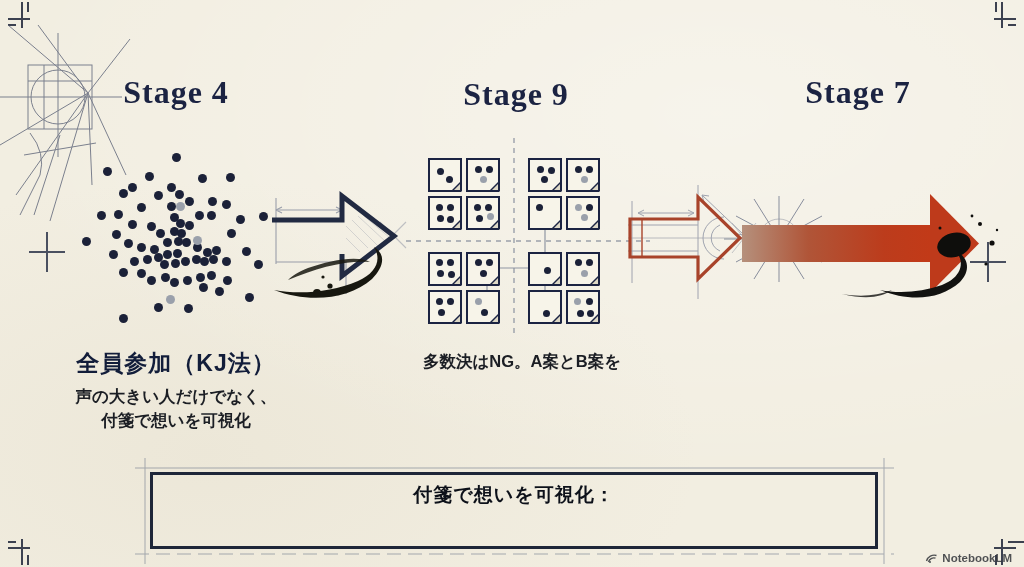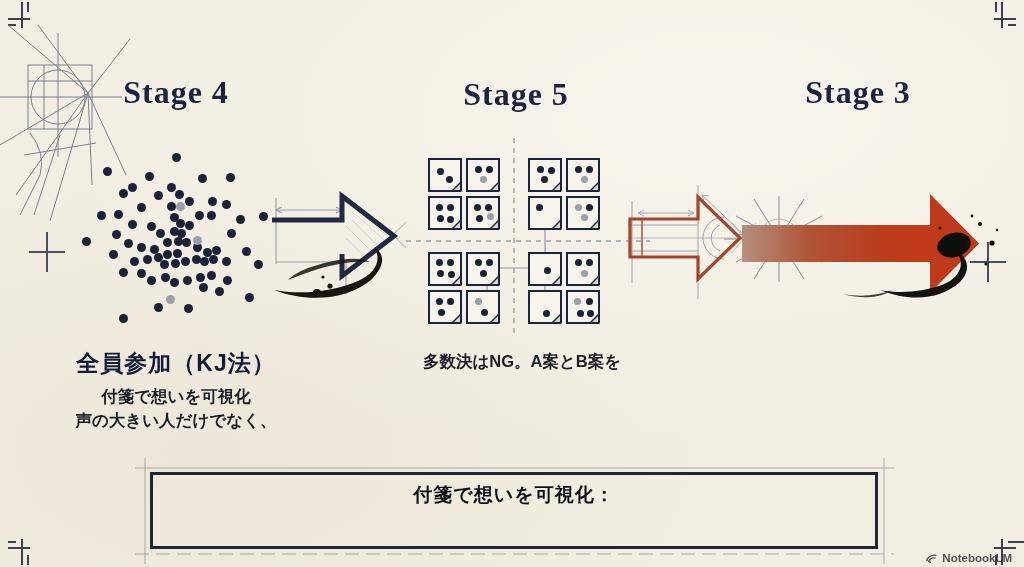--- a/index.html
+++ b/index.html
@@ -121,22 +121,22 @@
       <line x1="88" y1="68" x2="50" y2="196"></line>
       <line x1="88" y1="68" x2="92" y2="160"></line>
       <line x1="88" y1="68" x2="126" y2="150"></line>
       <path d="M30,108 Q46,128 40,150 L20,190"></path>
       <path d="M60,110 L34,190"></path>
       <path d="M24,130 L96,118"></path>
     </g>
   </svg>
 
   <div class="abs stage-title" id="stage1-title">Stage 4</div>
-  <div class="abs stage-title" id="stage2-title">Stage 5</div>
-  <div class="abs stage-title" id="stage3-title">Stage 3</div>
+  <div class="abs stage-title" id="stage2-title">Stage 9</div>
+  <div class="abs stage-title" id="stage3-title">Stage 7</div>
 
   <div class="abs" id="scatter">
       <div class="sdot" style="left: 112px; top: 13px;"></div>
       <div class="sdot" style="left: 43px; top: 27px;"></div>
       <div class="sdot" style="left: 85px; top: 32px;"></div>
       <div class="sdot" style="left: 138px; top: 34px;"></div>
       <div class="sdot" style="left: 166px; top: 33px;"></div>
       <div class="sdot" style="left: 68px; top: 43px;"></div>
       <div class="sdot" style="left: 107px; top: 43px;"></div>
       <div class="sdot" style="left: 115px; top: 50px;"></div>
@@ -373,22 +373,22 @@
     <circle cx="238" cy="36" r="2" fill="#0e0e0c"></circle>
     <circle cx="244" cy="76" r="1.6" fill="#0e0e0c"></circle>
     <circle cx="250" cy="55" r="2.6" fill="#0e0e0c"></circle>
     <circle cx="230" cy="28" r="1.4" fill="#0e0e0c"></circle>
     <circle cx="255" cy="42" r="1.2" fill="#0e0e0c"></circle>
     <circle cx="198" cy="40" r="1.5" fill="#0e0e0c"></circle>
   </svg>
 
   <div class="abs caption" id="caption1">
     <div class="hd">全員参加（KJ法）</div>
+    <div class="ln">声の大きい人だけでなく、</div>
     <div class="ln">付箋で想いを可視化</div>
-    <div class="ln">声の大きい人だけでなく、</div>
   </div>
   <div class="abs caption" id="caption2">
     <div class="ln">多数決はNG。A案とB案を</div>
   </div>
 
   <div class="abs" id="advice-box">
     <div class="bt">付箋で想いを可視化：</div>
   </div>
 
   <div class="abs" id="watermark">

